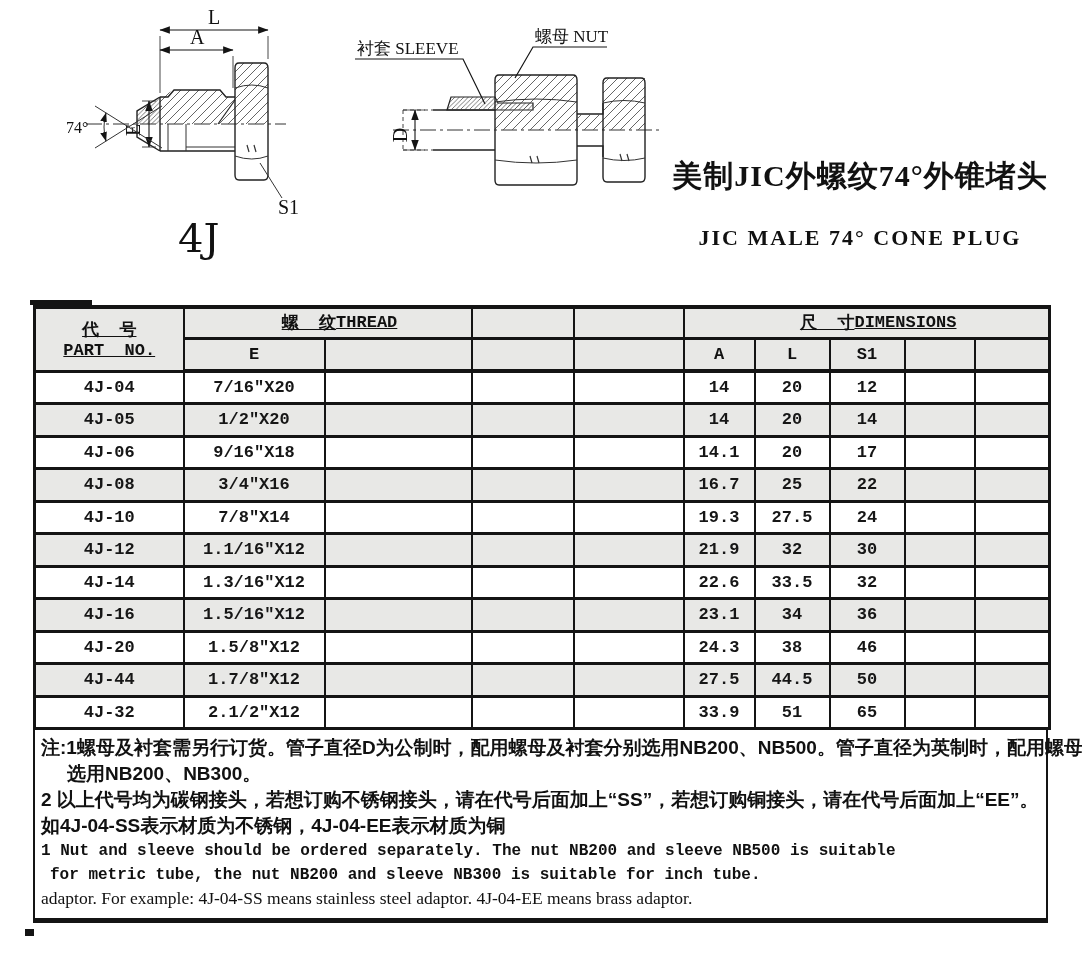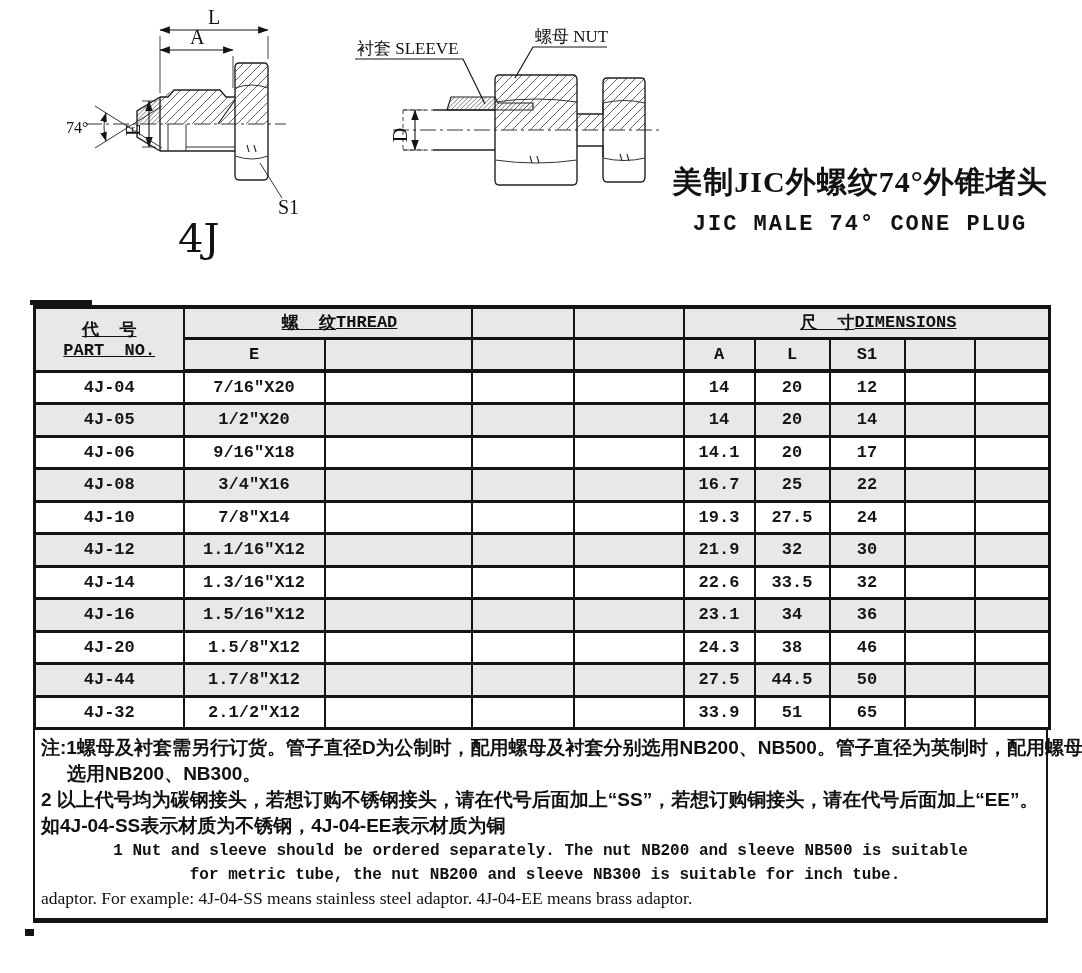--- a/index.html
+++ b/index.html
@@ -5,25 +5,25 @@
   html,body{margin:0;padding:0;background:#fff;}
   .page{position:relative;width:1082px;height:973px;background:#ffffff;overflow:hidden;
         font-family:"Liberation Sans",sans-serif;color:#111;}
   svg{position:absolute;overflow:visible;}
   svg text{fill:#111;}
   .dimfont{font-family:"Liberation Serif","DejaVu Serif",serif;font-size:20px;}
   .smallfont{font-family:"Liberation Serif","DejaVu Serif",serif;font-size:16px;}
   .caption4j{font-family:"DejaVu Serif","Liberation Serif",serif;font-size:40px;}
   .cjklabel{font-family:"Liberation Serif","DejaVu Serif",serif;font-size:17px;}
 
-  .title-block{position:absolute;left:655px;top:162px;width:410px;text-align:center;}
+  .title-block{position:absolute;left:655px;top:156px;width:410px;text-align:center;}
   .title-zh{font-size:30px;font-weight:bold;letter-spacing:1px;
             font-family:"Liberation Serif","DejaVu Serif",serif;}
-  .title-en{margin-top:9px;font-size:22px;font-weight:bold;letter-spacing:2px;
-            font-family:Liberation Mono, monospace;text-align:center;}
+  .title-en{margin-top:28px;font-size:22px;font-weight:bold;letter-spacing:2px;
+            font-family:Liberation Serif, serif;text-align:center;}
 
   .table-wrap{position:absolute;left:33px;top:305px;width:1015px;}
   table{border-collapse:collapse;table-layout:fixed;width:1015px;
         font-family:"Liberation Mono","DejaVu Sans Mono",monospace;}
   th,td{border-left:2px solid #141414;border-top:3px solid #141414;
         padding:0;text-align:center;vertical-align:middle;overflow:hidden;}
   table{border:3px solid #141414;border-top:4px solid #141414;}
   thead th{background:#e8e8e6;font-weight:bold;font-size:17px;}
   thead tr:first-child{height:31px;text-decoration:underline;}
   thead tr:last-child{height:33px;}
@@ -34,21 +34,21 @@
   .hgroup{display:flex;justify-content:center;align-items:center;margin-left:24px;}
   .pre{white-space:pre;}
 
   .notes{border:2px solid #141414;border-top:none;border-bottom:5px solid #141414;
          padding:5px 6px 8px 6px;min-height:185px;box-sizing:border-box;}
   .note-line{white-space:nowrap;}
   .nzh{font-size:19px;font-weight:bold;line-height:26px;
        font-family:"Liberation Sans",sans-serif;}
   .nzh.indent{padding-left:26px;}
   .nen-mono{font-size:16px;font-weight:bold;line-height:24px;
-       font-family:"Liberation Mono","DejaVu Sans Mono",monospace;text-align:center;}
+       font-family:"Liberation Mono","DejaVu Sans Mono",monospace;}
   .nen-mono.indent{padding-left:9px;}
   .nen-serif{font-size:17.5px;line-height:23px;
        font-family:"Liberation Serif","DejaVu Serif",serif;}
   .ink{position:absolute;background:#141414;}
 </style>
 </head>
 <body>
 
 <div class="page">
 

